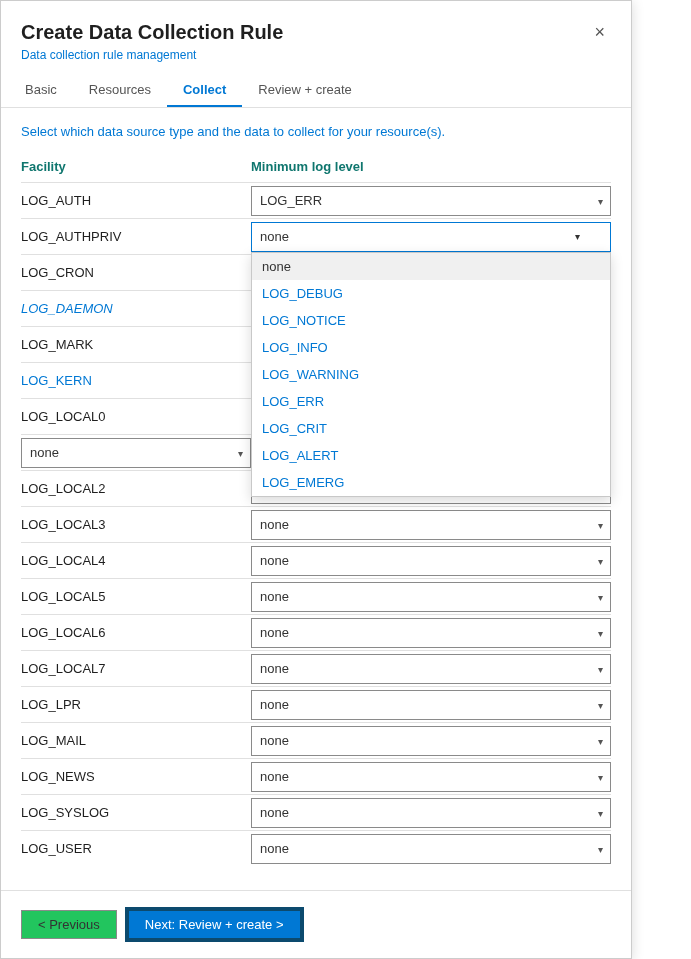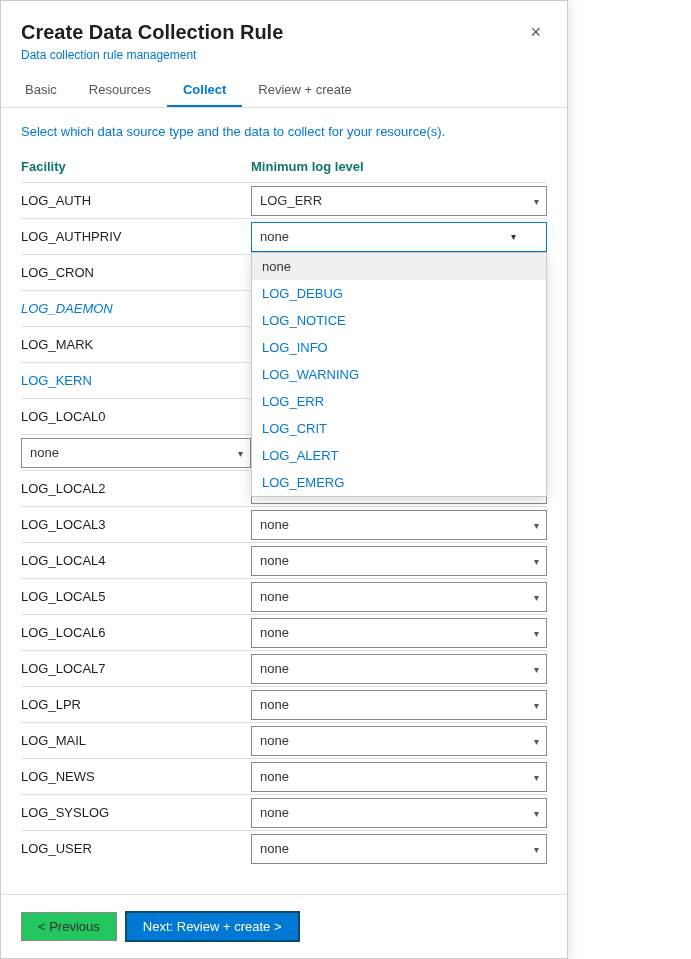--- a/index.html
+++ b/index.html
@@ -6,21 +6,21 @@
     body {
       font-family: 'Segoe UI', Arial, sans-serif;
       font-size: 13px;
       background: #fff;
       color: #333;
       width: 691px;
       min-height: 959px;
       position: relative;
     }
     .dialog {
-      width: 568px;
+      width: 632px;
       min-height: 959px;
       background: #fff;
       border: 1px solid #ccc;
       box-shadow: 0 2px 12px rgba(0,0,0,0.15);
       display: flex;
       flex-direction: column;
       position: relative;
     }
     .dialog-header {
       padding: 20px 20px 0 20px;
@@ -175,21 +175,21 @@
     .btn-secondary {
       background: #22c55e;
       border: 1px solid #8a8a8a;
       padding: 6px 16px;
       font-size: 13px;
       cursor: pointer;
       color: #333;
     }
     .btn-primary {
       background: #0078d4;
-      border: 2px solid #0c4a6e;
+      border: 4px solid #0c4a6e;
       padding: 6px 16px;
       font-size: 13px;
       cursor: pointer;
       color: #fff;
     }
   </style>
 </head>
 <body>
 
 <div class="dialog">

